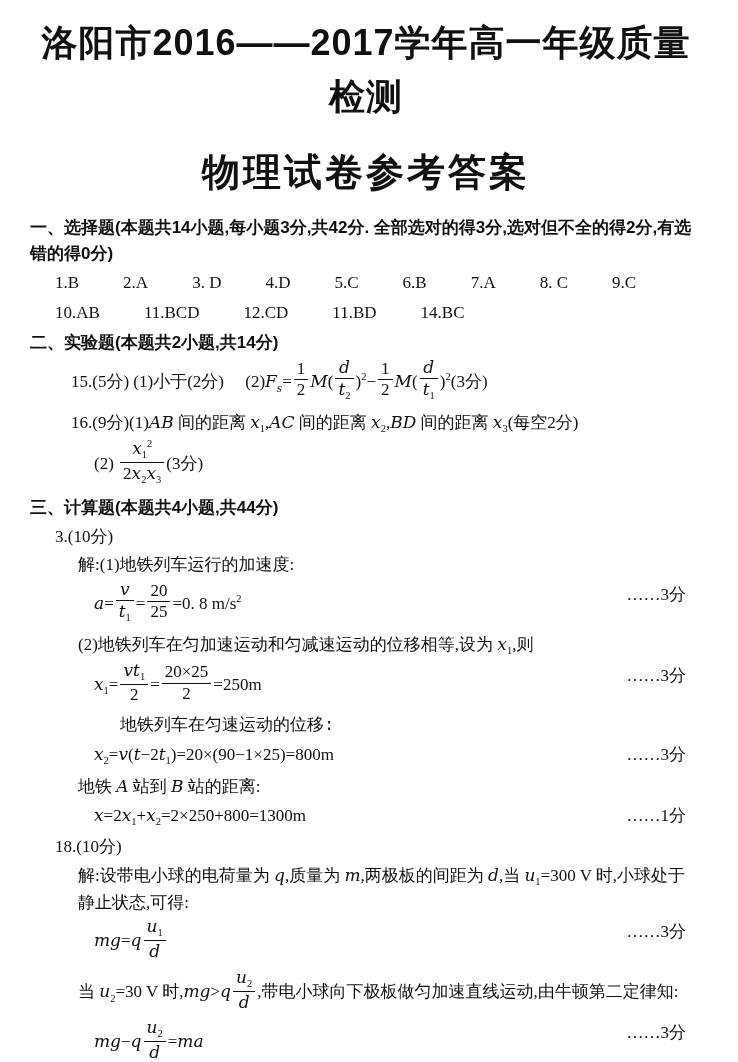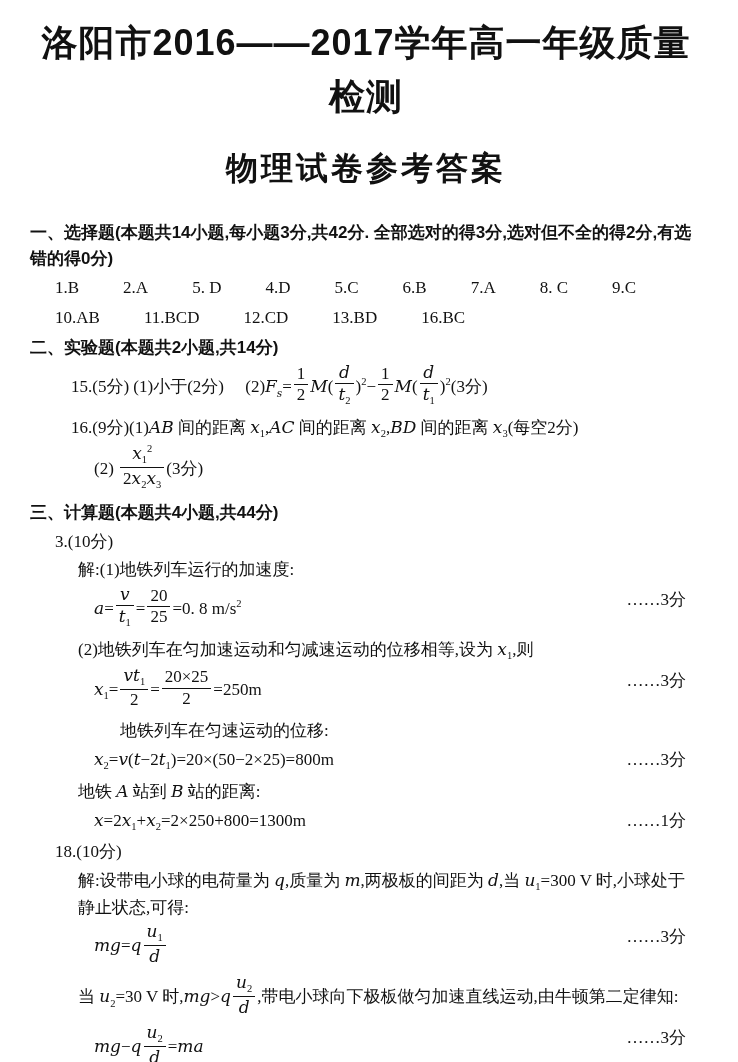--- a/index.html
+++ b/index.html
@@ -9,31 +9,31 @@
     font-family:"Liberation Serif","DejaVu Serif",serif;
     font-size:17px;line-height:1.5;
     padding:8px 36px 0 30px;overflow:hidden;
   }
   .title{
     font-family:"Liberation Sans","DejaVu Sans",sans-serif;
     font-weight:700;font-size:36px;text-align:center;
     margin:8px 0 0;letter-spacing:1px;
   }
   .subtitle{
-    font-weight:700;font-size:32px;text-align:center;
-    margin:20px 0 28px;letter-spacing:3px;
+    font-weight:700;font-size:38px;text-align:center;
+    margin:20px 0 14px;letter-spacing:3px;
   }
   .heading{
     font-family:"Liberation Sans","DejaVu Sans",sans-serif;
     font-weight:700;margin:5px 0 2px;
   }
   p{margin:3px 0;}
   .indent1{margin-left:25px;}
   .indent2{margin-left:48px;}
-  .indent3{margin-left:90px;}
+  .indent3{margin-left:90px;font-family:Liberation Mono, monospace;}
   .answers-row{display:flex;gap:44px;margin:4px 0 3px 25px;text-align:center;}
   .fline{display:flex;justify-content:space-between;align-items:flex-start;margin:4px 16px;}
   .fline .score{white-space:nowrap;}
   .frac{display:inline-block;vertical-align:middle;text-align:center;margin:0 2px;transform:translateY(-3px);}
   .frac .num{display:block;border-bottom:1.3px solid #111;padding:0 3px;line-height:1.2;}
   .frac .den{display:block;padding:0 3px;line-height:1.2;}
   .var{font-family:"DejaVu Serif",serif;font-style:italic;}
   sub,sup{font-size:.62em;}
 </style>
 </head>
@@ -41,34 +41,34 @@
 
 <div>
 
   <h1 class="title">洛阳市2016——2017学年高一年级质量检测</h1>
   <h2 class="subtitle">物理试卷参考答案</h2>
 
   <p class="heading">一、选择题(本题共14小题,每小题3分,共42分. 全部选对的得3分,选对但不全的得2分,有选错的得0分)</p>
   <div class="answers-row">
       <span class="ans">1.B</span>
       <span class="ans">2.A</span>
-      <span class="ans">5. D</span>
+      <span class="ans">3. D</span>
       <span class="ans">4.D</span>
       <span class="ans">5.C</span>
       <span class="ans">6.B</span>
       <span class="ans">7.A</span>
       <span class="ans">8. C</span>
       <span class="ans">9.C</span>
     </div>
   <div class="answers-row">
       <span class="ans">10.AB</span>
       <span class="ans">11.BCD</span>
       <span class="ans">12.CD</span>
-      <span class="ans">13.BD</span>
-      <span class="ans">16.BC</span>
+      <span class="ans">11.BD</span>
+      <span class="ans">14.BC</span>
     </div>
 
   <p class="heading">二、实验题(本题共2小题,共14分)</p>
   <div class="fline">
     <span class="indent1"><span>15.(5分) (1)小于(2分)　 (2)</span><span class="var">F</span><sub class="var">s</sub><span>=</span><span class="frac"><span class="num"><span>1</span></span><span class="den"><span>2</span></span></span><span class="var">M</span><span>(</span><span class="frac"><span class="num"><span class="var">d</span></span><span class="den"><span class="var">t</span><sub>2</sub></span></span><span>)</span><sup>2</sup><span>−</span><span class="frac"><span class="num"><span>1</span></span><span class="den"><span>2</span></span></span><span class="var">M</span><span>(</span><span class="frac"><span class="num"><span class="var">d</span></span><span class="den"><span class="var">t</span><sub>1</sub></span></span><span>)</span><sup>2</sup><span>(3分)</span></span>
   </div>
   <div class="fline">
     <span class="indent1"><span>16.(9分)(1)</span><span class="var">AB</span><span> 间的距离 </span><span class="var">x</span><sub>1</sub><span>,</span><span class="var">AC</span><span> 间的距离 </span><span class="var">x</span><sub>2</sub><span>,</span><span class="var">BD</span><span> 间的距离 </span><span class="var">x</span><sub>3</sub><span>(每空2分)</span></span>
   </div>
   <div class="fline">
@@ -83,21 +83,21 @@
     <span class="indent2"><span class="var">a</span><span>=</span><span class="frac"><span class="num"><span class="var">v</span></span><span class="den"><span class="var">t</span><sub>1</sub></span></span><span>=</span><span class="frac"><span class="num"><span>20</span></span><span class="den"><span>25</span></span></span><span>=0. 8 m/s</span><sup>2</sup></span>
     <span class="score">……3分</span>
   </div>
   <p class="indent2"><span>(2)地铁列车在匀加速运动和匀减速运动的位移相等,设为 </span><span class="var">x</span><sub>1</sub><span>,则</span></p>
   <div class="fline">
     <span class="indent2"><span class="var">x</span><sub>1</sub><span>=</span><span class="frac"><span class="num"><span class="var">vt</span><sub>1</sub></span><span class="den"><span>2</span></span></span><span>=</span><span class="frac"><span class="num"><span>20×25</span></span><span class="den"><span>2</span></span></span><span>=250m</span></span>
     <span class="score">……3分</span>
   </div>
   <p class="indent3">地铁列车在匀速运动的位移:</p>
   <div class="fline">
-    <span class="indent2"><span class="var">x</span><sub>2</sub><span>=</span><span class="var">v</span><span>(</span><span class="var">t</span><span>−2</span><span class="var">t</span><sub>1</sub><span>)=20×(50−2×25)=800m</span></span>
+    <span class="indent2"><span class="var">x</span><sub>2</sub><span>=</span><span class="var">v</span><span>(</span><span class="var">t</span><span>−2</span><span class="var">t</span><sub>1</sub><span>)=20×(90−1×25)=800m</span></span>
     <span class="score">……3分</span>
   </div>
   <p class="indent2"><span>地铁 </span><span class="var">A</span><span> 站到 </span><span class="var">B</span><span> 站的距离:</span></p>
   <div class="fline">
     <span class="indent2"><span class="var">x</span><span>=2</span><span class="var">x</span><sub>1</sub><span>+</span><span class="var">x</span><sub>2</sub><span>=2×250+800=1300m</span></span>
     <span class="score">……1分</span>
   </div>
 
   <p class="indent1">18.(10分)</p>
   <p class="indent2"><span>解:设带电小球的电荷量为 </span><span class="var">q</span><span>,质量为 </span><span class="var">m</span><span>,两极板的间距为 </span><span class="var">d</span><span>,当 </span><span class="var">u</span><sub>1</sub><span>=300 V 时,小球处于静止状态,可得:</span></p>

